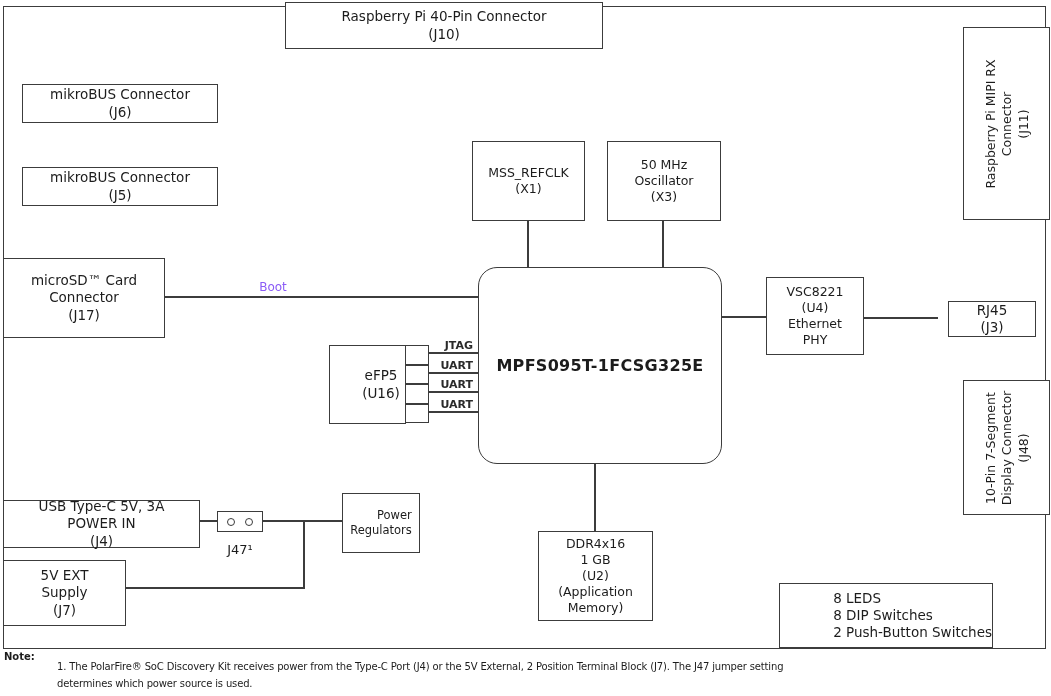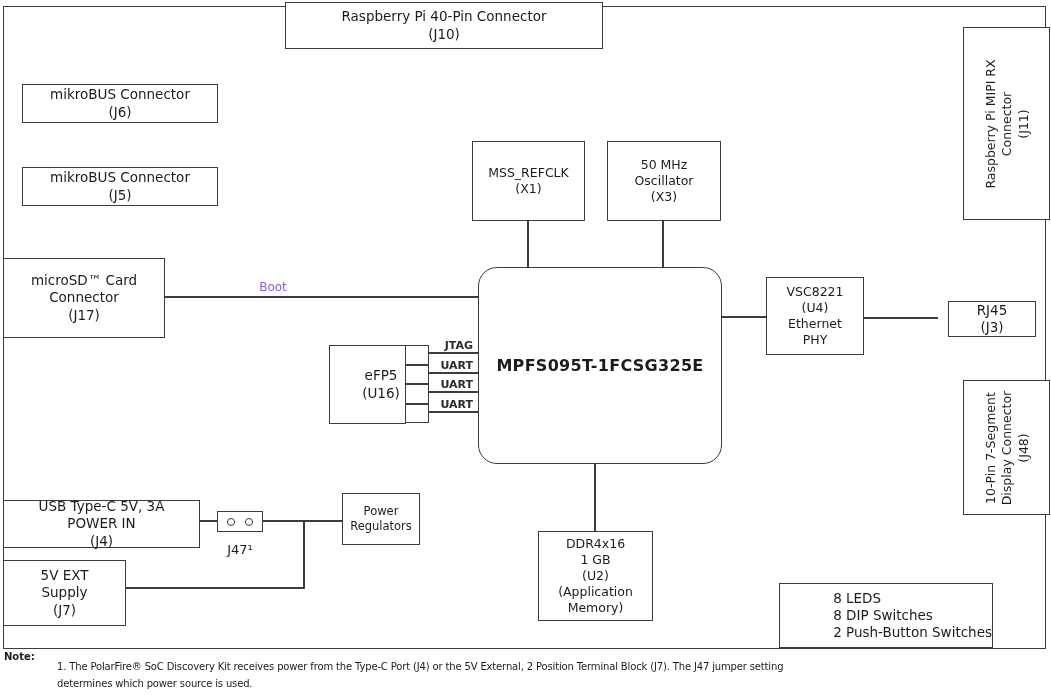--- a/index.html
+++ b/index.html
@@ -198,21 +198,21 @@
 POWER IN
 (J4)</div>
   </div>
 
   <div class="box" style="left:3px;top:560px;width:123px;height:66px;">
     <div class="box-label">5V EXT
 Supply
 (J7)</div>
   </div>
 
-  <div class="box" style="left:342px;top:493px;width:78px;height:52px;">
+  <div class="box" style="left:342px;top:493px;width:78px;height:60px;text-align:right;">
     <div class="box-label tiny-label">Power
 Regulators</div>
   </div>
 
   <div class="box" style="left:538px;top:531px;width:115px;height:90px;">
     <div class="box-label small-label">DDR4x16
 1 GB
 (U2)
 (Application
 Memory)</div>

